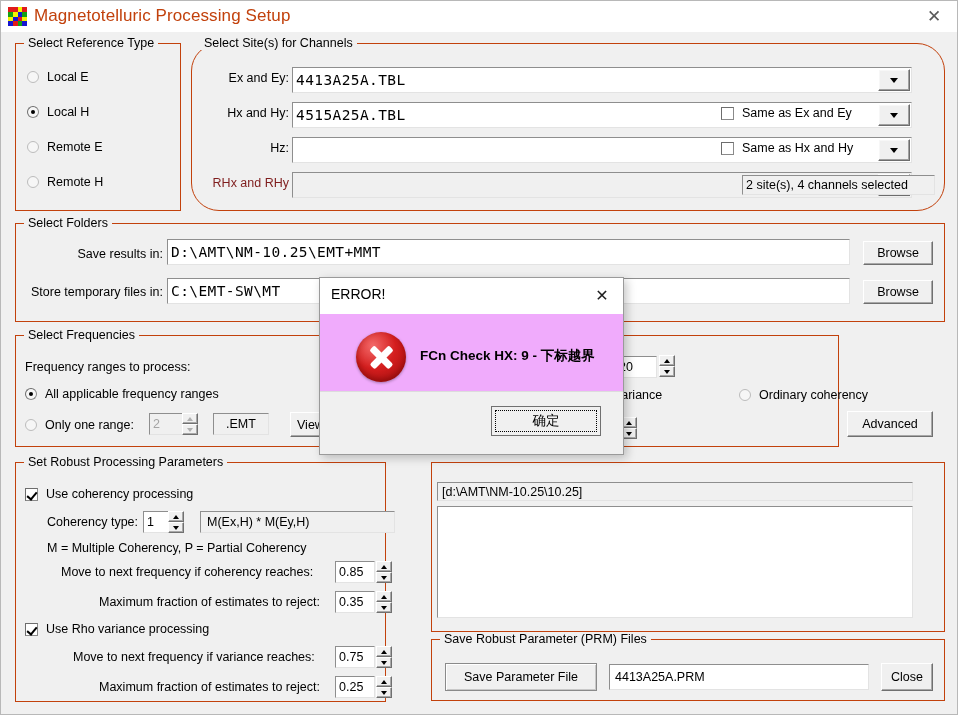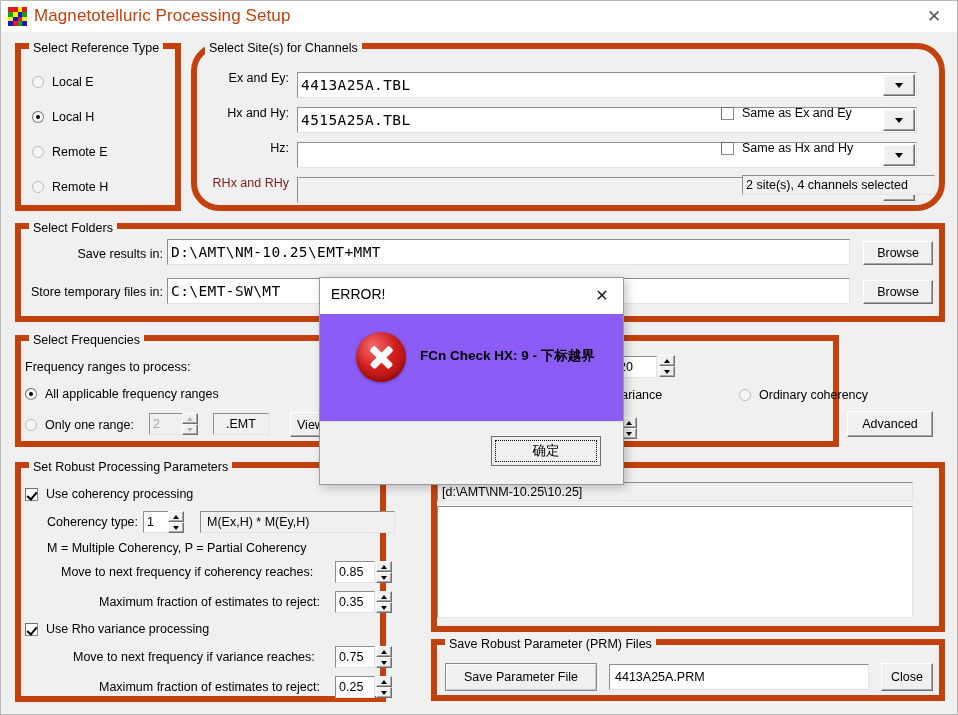--- a/index.html
+++ b/index.html
@@ -45,21 +45,21 @@
     position: absolute; right: 0px; top: 0px;
     width: 46px; height: 31px;
     display: flex; align-items: center; justify-content: center;
     color: #5a5a5a; font-size: 17px; font-weight: 300;
     cursor: default;
   }
 
   
   .grp {
     position: absolute;
-    border: 6px solid #c2410c;
+    border: 1px solid #c2410c;
     border-radius: 0;
     box-sizing: border-box;
     background: transparent;
   }
   .grp > .grp-title {
     position: absolute;
     top: -8px; left: 8px;
     padding: 0 4px;
     background: #f0f0f0;
     font-size: 12.5px;
@@ -217,21 +217,21 @@
   }
   .modal-close {
     position: absolute; right: 6px; top: 4px;
     width: 30px; height: 26px;
     display: flex; align-items: center; justify-content: center;
     font-size: 16px; color: #202020; font-weight: 300;
     cursor: default;
   }
   .modal-body {
     position: absolute; left: 0; right: 0; top: 36px; bottom: 62px;
-    background: #8b5cf6;
+    background: #f0abfc;
     display: flex; align-items: center; text-align: right;
   }
   .err-icon {
     position: absolute; left: 36px; top: 18px;
     width: 50px; height: 50px; border-radius: 50%;
     background: radial-gradient(circle at 34% 28%, #f36a6a 0%, #d41e1e 46%, #a40e0e 100%);
     box-shadow: 0 1px 3px rgba(0,0,0,.35), inset 0 -3px 6px rgba(90,0,0,.45);
     display: flex; align-items: center; justify-content: center;
   }
   .err-icon .x1, .err-icon .x2 {
@@ -525,21 +525,21 @@
 
   <div class="grp" style="left:430px; top:638px; width:514px; height:62px;">
     <div class="grp-title">Save Robust Parameter (PRM) Files</div>
   </div>
   <div class="btn strong" style="left:444px; top:662px; width:152px; height:28px;">Save Parameter File</div>
   <div class="field" style="left:608px; top:663px; width:260px; height:26px; padding-left:5px;">
     <span>4413A25A.PRM</span>
   </div>
   <div class="btn" style="left:880px; top:662px; width:52px; height:28px;">Close</div>
 
-  <div class="modal" style="left:318px; top:276px; width:305px; height:208px;">
+  <div class="modal" style="left:318px; top:276px; width:305px; height:178px;">
     <div class="modal-title">ERROR!</div>
     <div class="modal-close">✕</div>
 
     <div class="modal-body">
       <div class="err-icon">
         <span class="x1"></span>
           <span class="x2"></span>
       </div>
       <div class="err-msg">FCn Check HX: 9 - 下标越界</div>
     </div>

